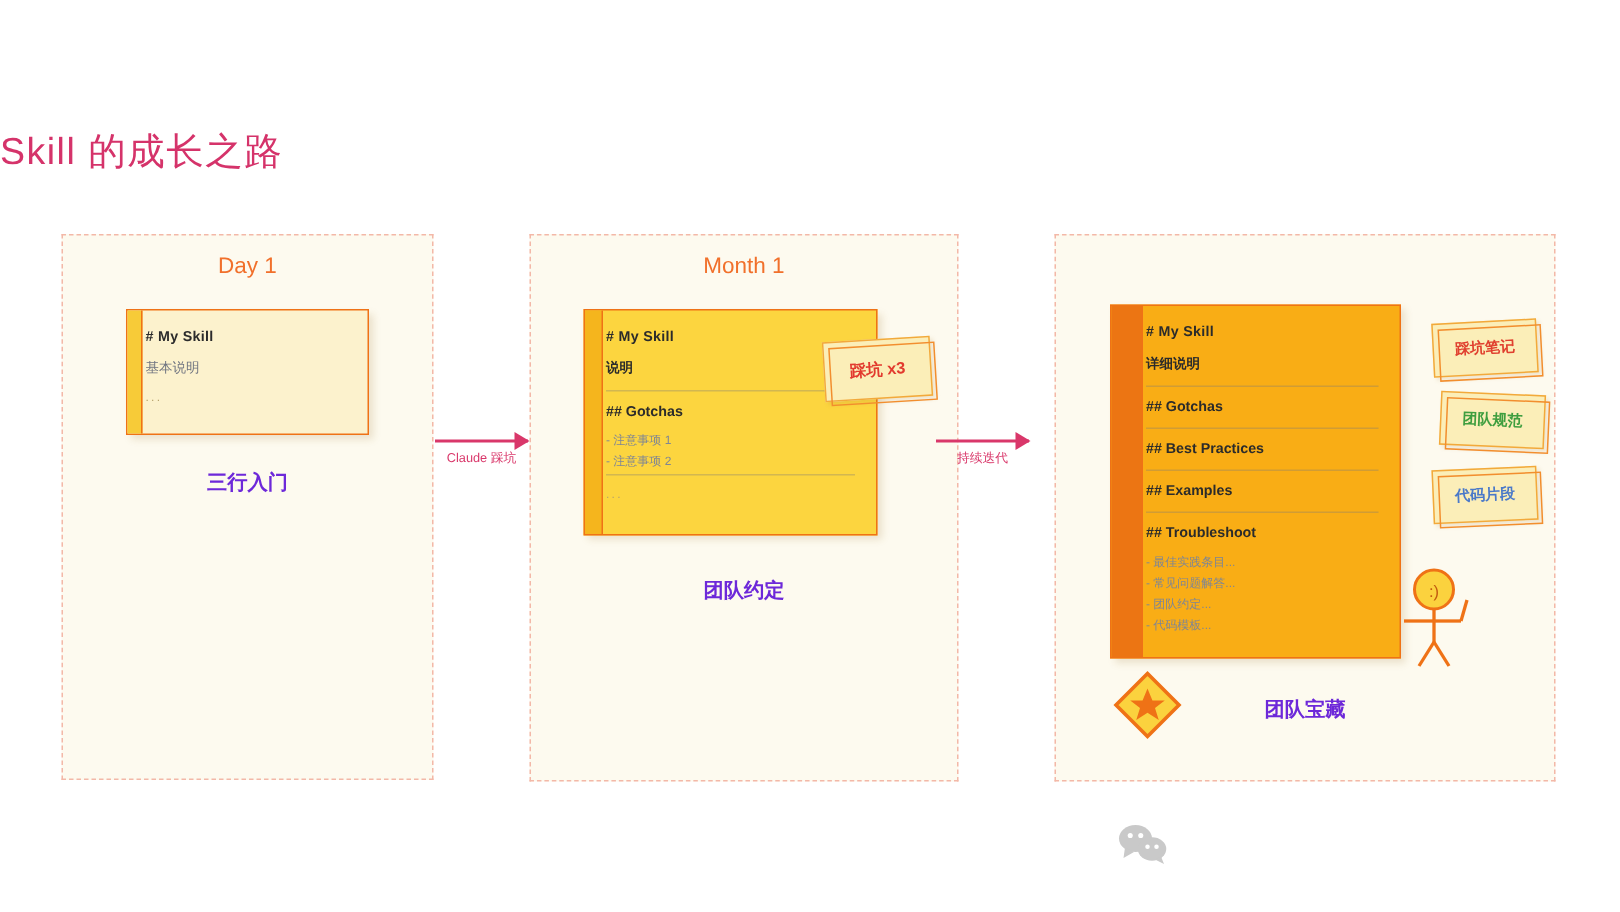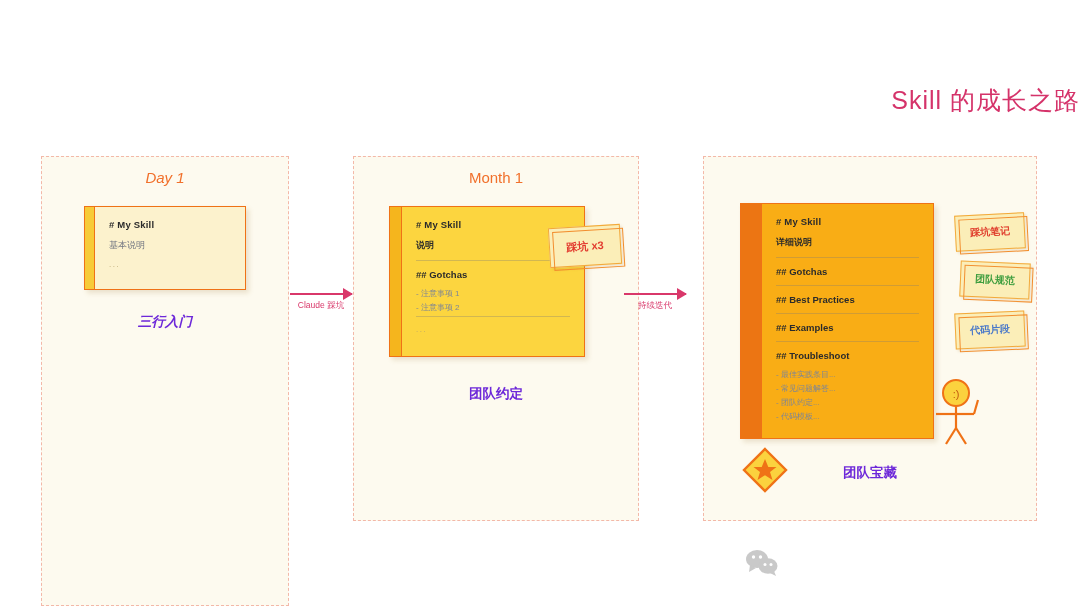--- a/index.html
+++ b/index.html
@@ -14,35 +14,35 @@
     overflow: hidden;
     font-family: "Liberation Sans", "DejaVu Sans", sans-serif;
   }
 
   
   .title {
     position: absolute;
     top: 84px;
     left: 0;
     width: 1080px;
-    text-align: right;
+    text-align: left;
     font-size: 25px;
     color: #d5336a;
     letter-spacing: 1px;
     font-weight: 400;
   }
 
   
   .panel {
     position: absolute;
     background: #fdfaef;
     border: 1.5px dashed #f3b8a8;
     box-sizing: border-box;
   }
-  #panel-1 { left: 41px;  top: 156px; width: 248px; height: 450px; font-style: italic; }
+  #panel-1 { left: 41px;  top: 156px; width: 248px; height: 364px; }
   #panel-2 { left: 353px; top: 156px; width: 286px; height: 365px; }
   #panel-3 { left: 703px; top: 156px; width: 334px; height: 365px; }
 
   .panel-title {
     position: absolute;
     top: 12px;
     left: 0;
     width: 100%;
     text-align: center;
     font-size: 15px;
@@ -69,21 +69,21 @@
     box-shadow: 3px 3px 5px rgba(150,110,40,0.18);
     display: flex;
   }
   .card-spine {
     flex: 0 0 auto;
     border-right: 1.4px solid #ef7216;
   }
   .card-body {
     flex: 1 1 auto;
     position: relative;
-    padding: 12px 14px 10px 14px;
+    padding: 12px 14px 10px 2px;
     box-sizing: border-box;
   }
 
   
   #card-day1 {
     left: 84px; top: 206px; width: 162px; height: 84px;
     background: #fcf2cd;
   }
   #card-day1 .card-spine { width: 9px; background: #f7cb38; }
 

